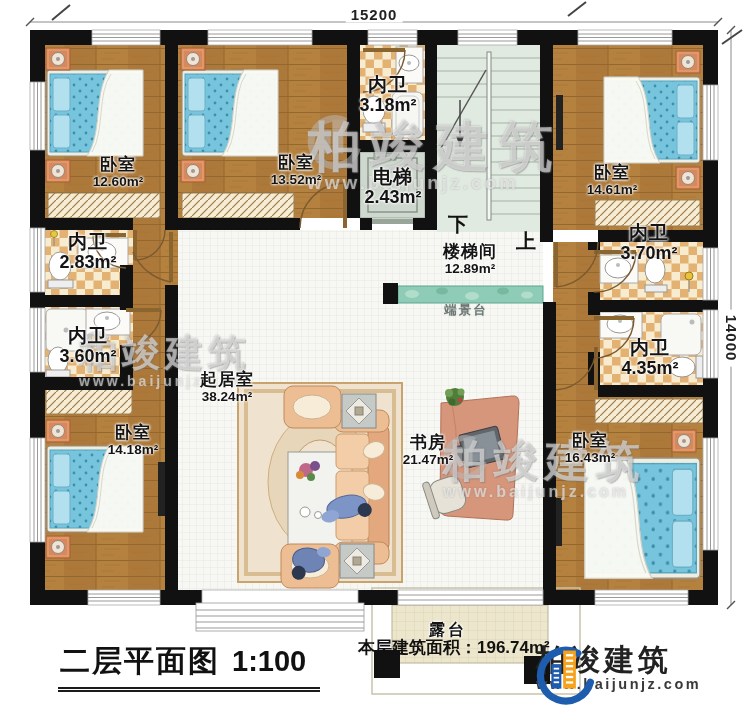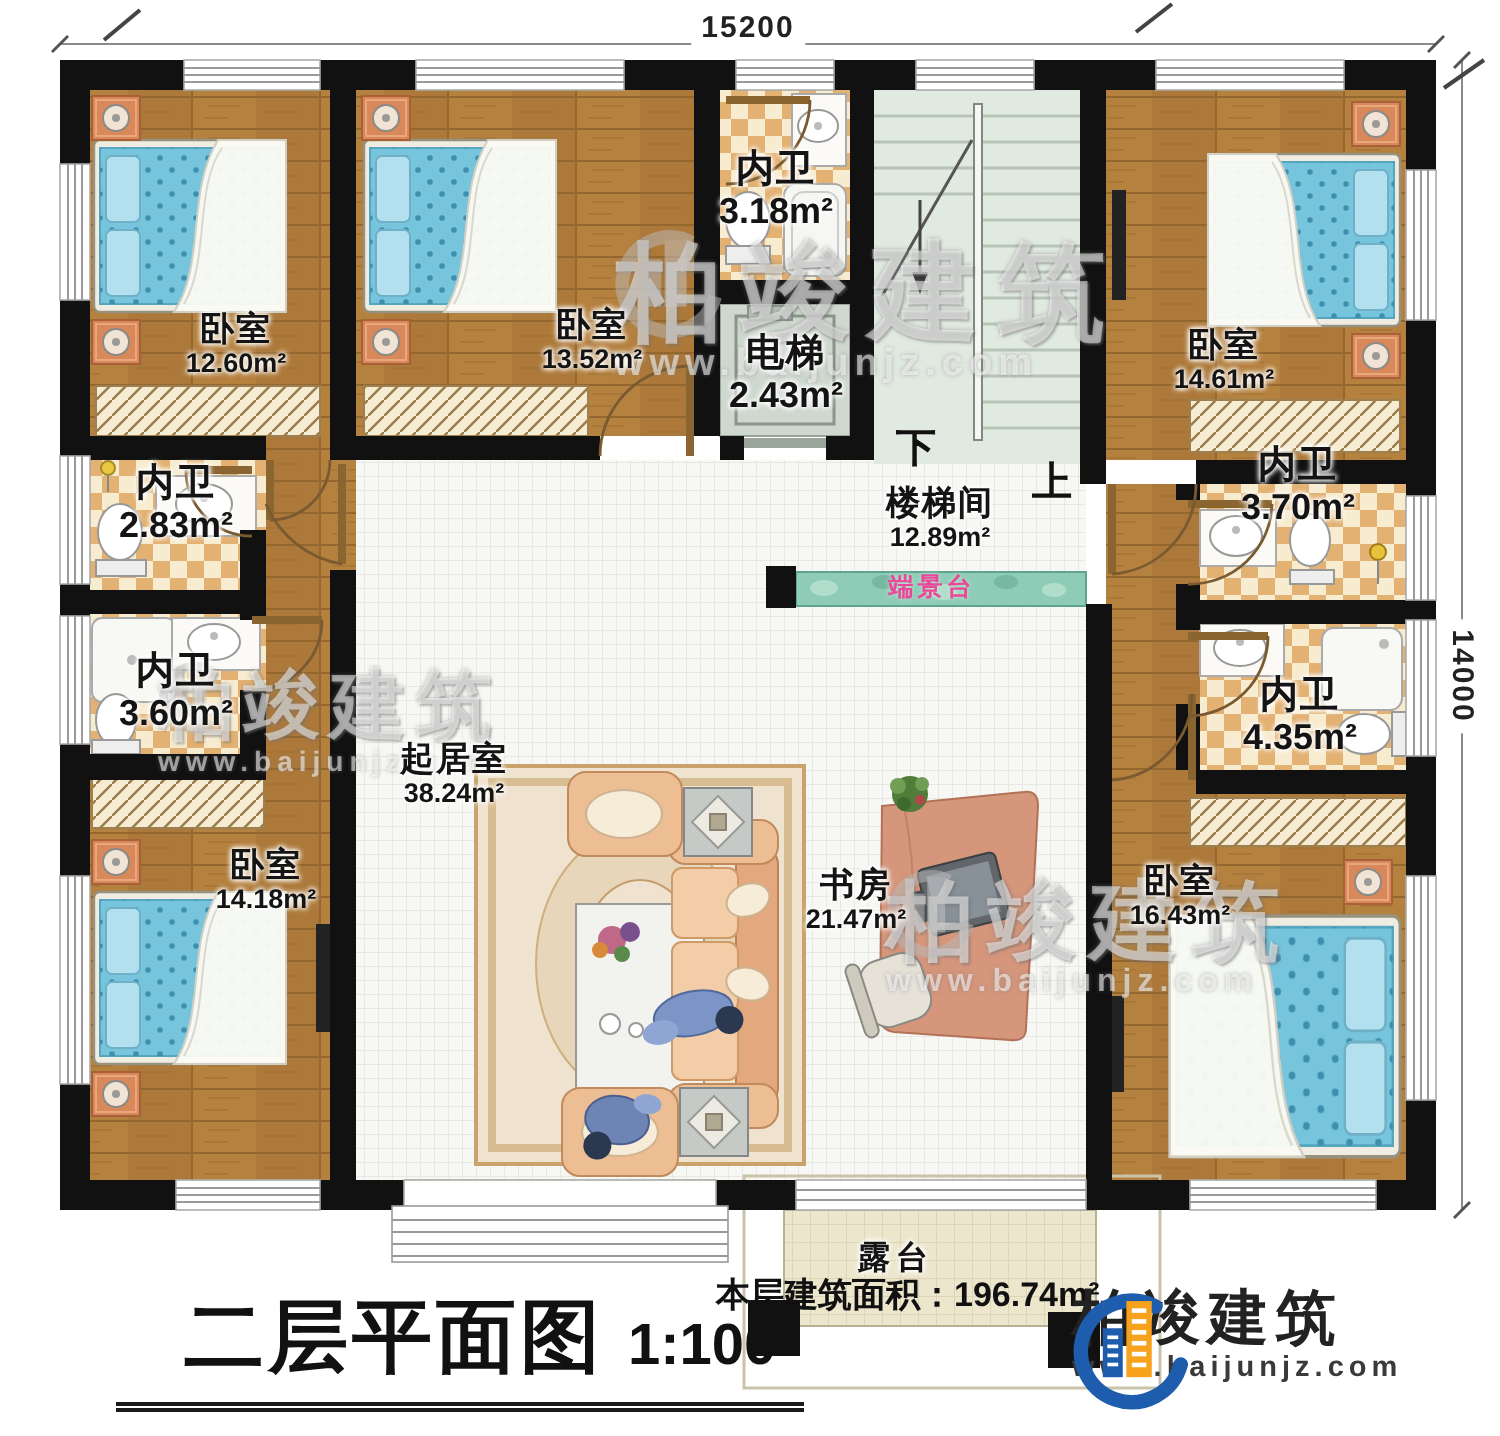--- a/index.html
+++ b/index.html
@@ -7,41 +7,41 @@
          font-family:"Liberation Sans","DejaVu Sans",sans-serif;}
   .stage svg{position:absolute;left:0;top:0;}
   .room-label{position:absolute;transform:translate(-50%,-50%);text-align:center;color:#141414;
     line-height:1.12;white-space:nowrap;
     text-shadow:0 0 3px #fff,0 0 3px #fff,0 0 2px #fff;}
   .room-label .nm{font-size:17px;font-weight:bold;letter-spacing:1px;}
   .room-label .ar{font-size:13.5px;font-weight:bold;}
   .room-label.small .nm{font-size:19px;}
   .room-label.small .ar{font-size:18px;}
   .console-label{position:absolute;transform:translate(-50%,-50%);font-size:12.5px;font-weight:bold;
-    color:#ec4899;letter-spacing:2px;text-shadow:0 0 2px #bfe6d6;}
+    color:#737373;letter-spacing:2px;text-shadow:0 0 2px #bfe6d6;margin-top:16px;}
   .stair-dir{position:absolute;transform:translate(-50%,-50%);font-size:20px;font-weight:bold;color:#111;}
   .dim{position:absolute;transform:translate(-50%,-50%);font-size:15px;font-weight:bold;color:#222;
     background:#fff;padding:0 5px;letter-spacing:1px;}
   .dim-right{transform:translate(-50%,-50%) rotate(90deg);}
   .wm{position:absolute;transform:translate(-50%,-50%);display:flex;align-items:center;gap:8px;
     pointer-events:none;white-space:nowrap;}
   .wm .wm-col{display:flex;flex-direction:column;align-items:flex-start;}
   .wm .wm-name{font-weight:bold;color:rgba(255,255,255,0.50);letter-spacing:10px;
     text-shadow:0 0 2px rgba(120,120,120,0.55),1px 1px 1px rgba(110,110,110,0.35);}
   .wm .wm-url{font-weight:bold;color:rgba(255,255,255,0.55);letter-spacing:3px;
     text-shadow:0 0 2px rgba(120,120,120,0.5);}
   .wm-lg .wm-name{font-size:54px;}
   .wm-lg .wm-url{font-size:19px;margin-top:-12px;}
   .wm-md .wm-name{font-size:44px;letter-spacing:7px;}
   .wm-md .wm-url{font-size:16px;margin-top:-8px;}
   .wm-sm .wm-name{font-size:38px;letter-spacing:5px;}
   .wm-sm .wm-url{font-size:14px;margin-top:-6px;}
   .title-block{position:absolute;left:58px;top:641px;}
   .plan-title{display:inline-block;border-bottom:5px double #1a1a1a;padding:0 14px 5px 2px;color:#111;}
-  .plan-title .t1{font-size:40px;font-weight:bold;letter-spacing:2px;margin-left:32px;}
+  .plan-title .t1{font-size:30px;font-weight:bold;letter-spacing:2px;}
   .plan-title .t2{font-size:29px;font-weight:bold;margin-left:12px;}
   .plan-info{position:absolute;left:358px;top:636px;color:#111;font-weight:bold;font-size:17px;line-height:1.4;}
   .logo{position:absolute;left:536px;top:644px;display:flex;align-items:center;gap:6px;}
   .logo-text{display:flex;flex-direction:column;}
   .logo-name{font-size:30px;font-weight:bold;color:#222;letter-spacing:4px;line-height:1.05;}
   .logo-url{font-size:14.5px;font-weight:bold;color:#3a3a3a;letter-spacing:2.5px;}
 </style>
 </head>
 <body>
 

